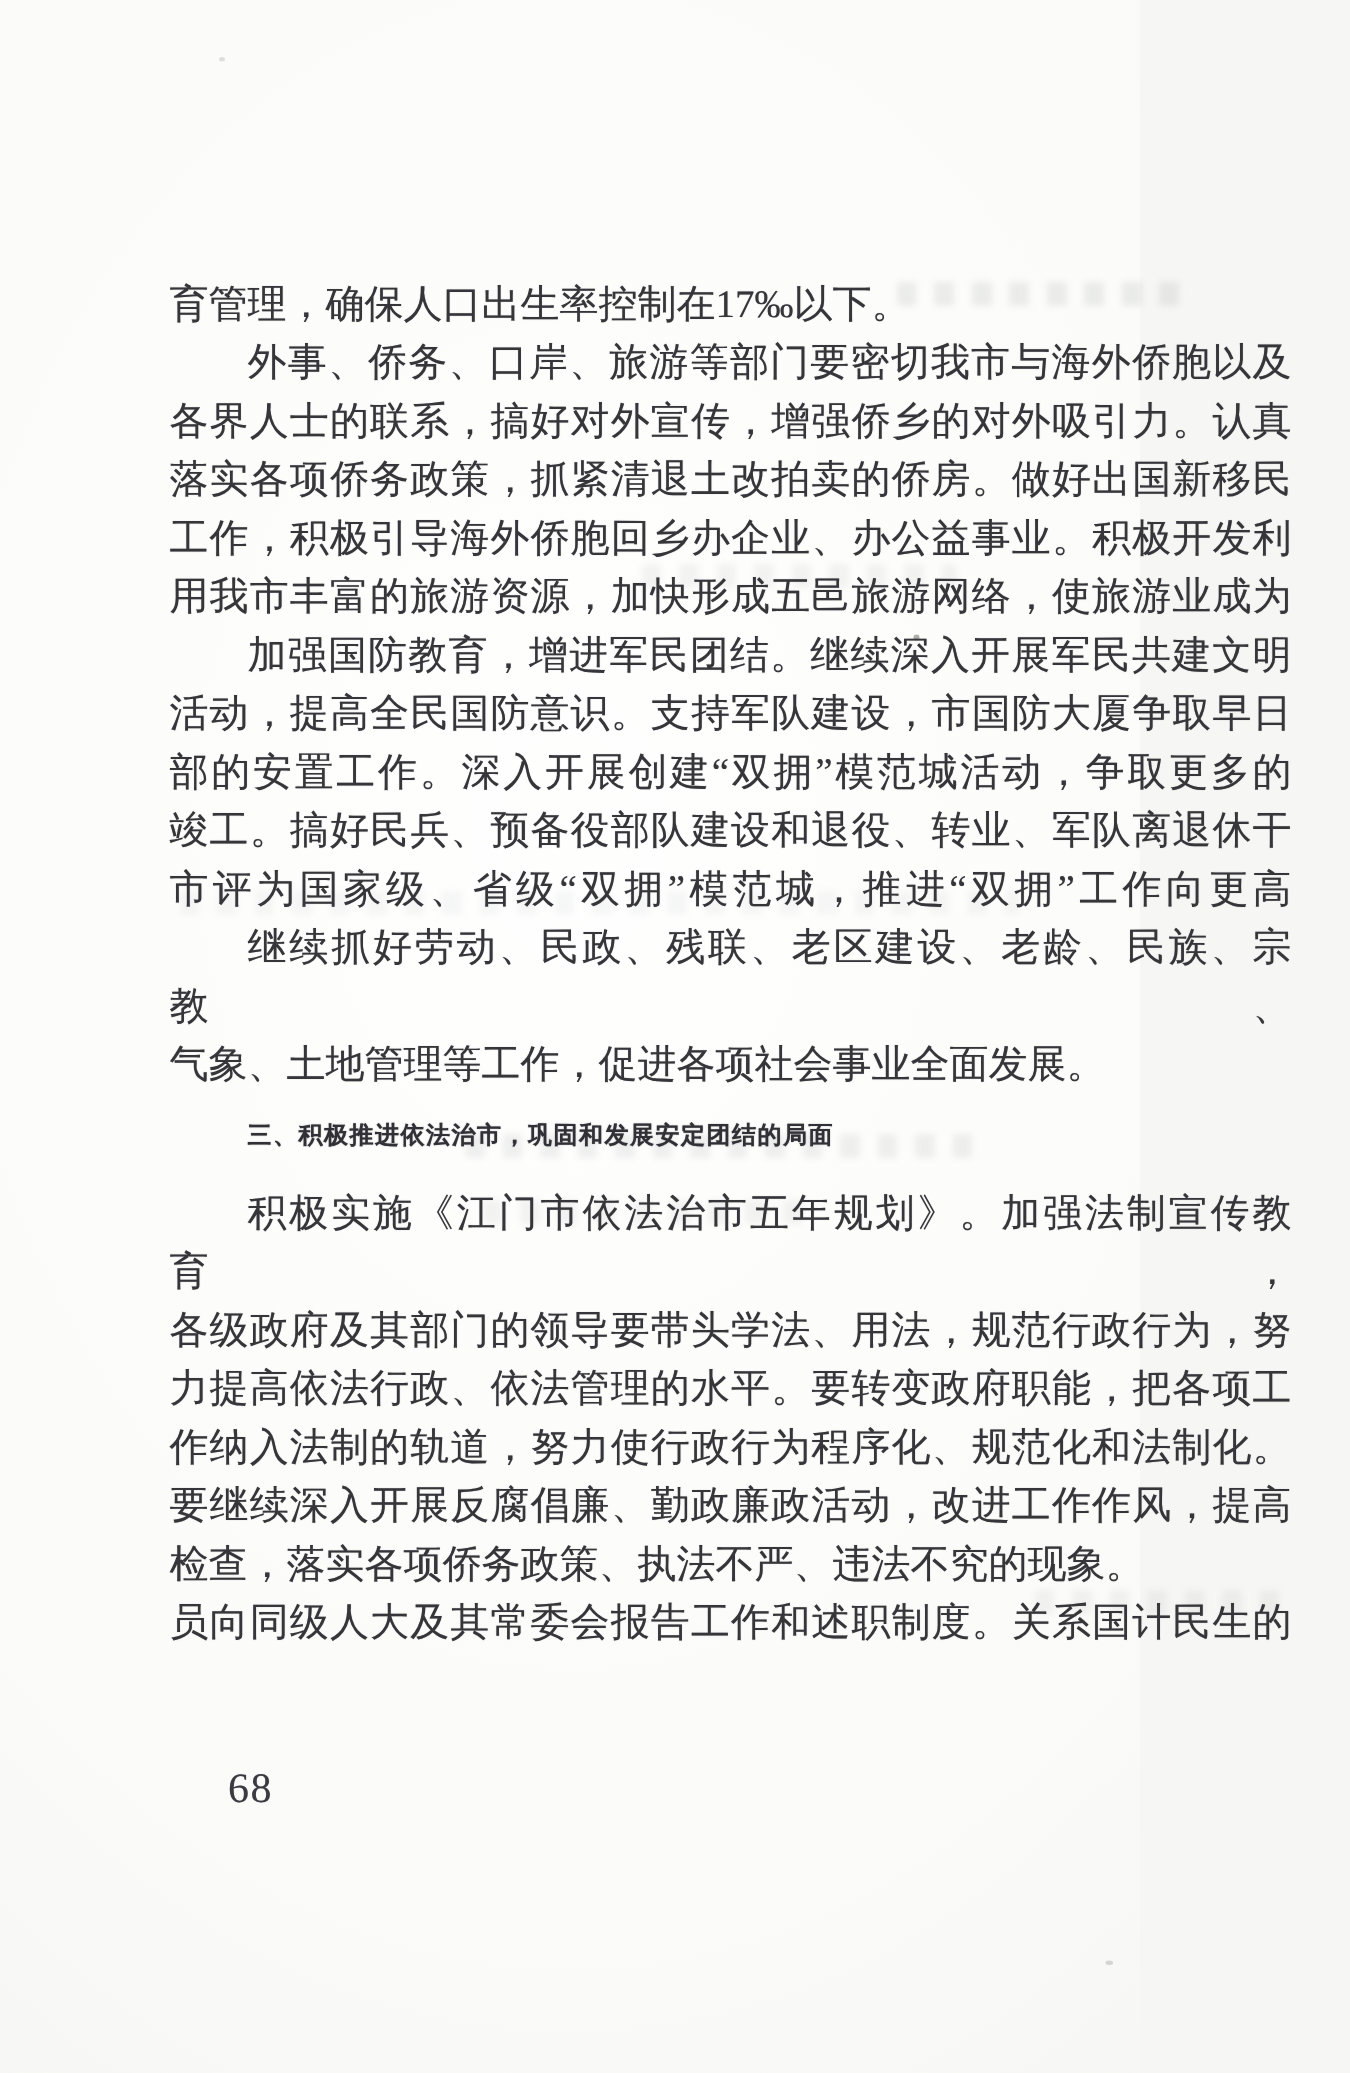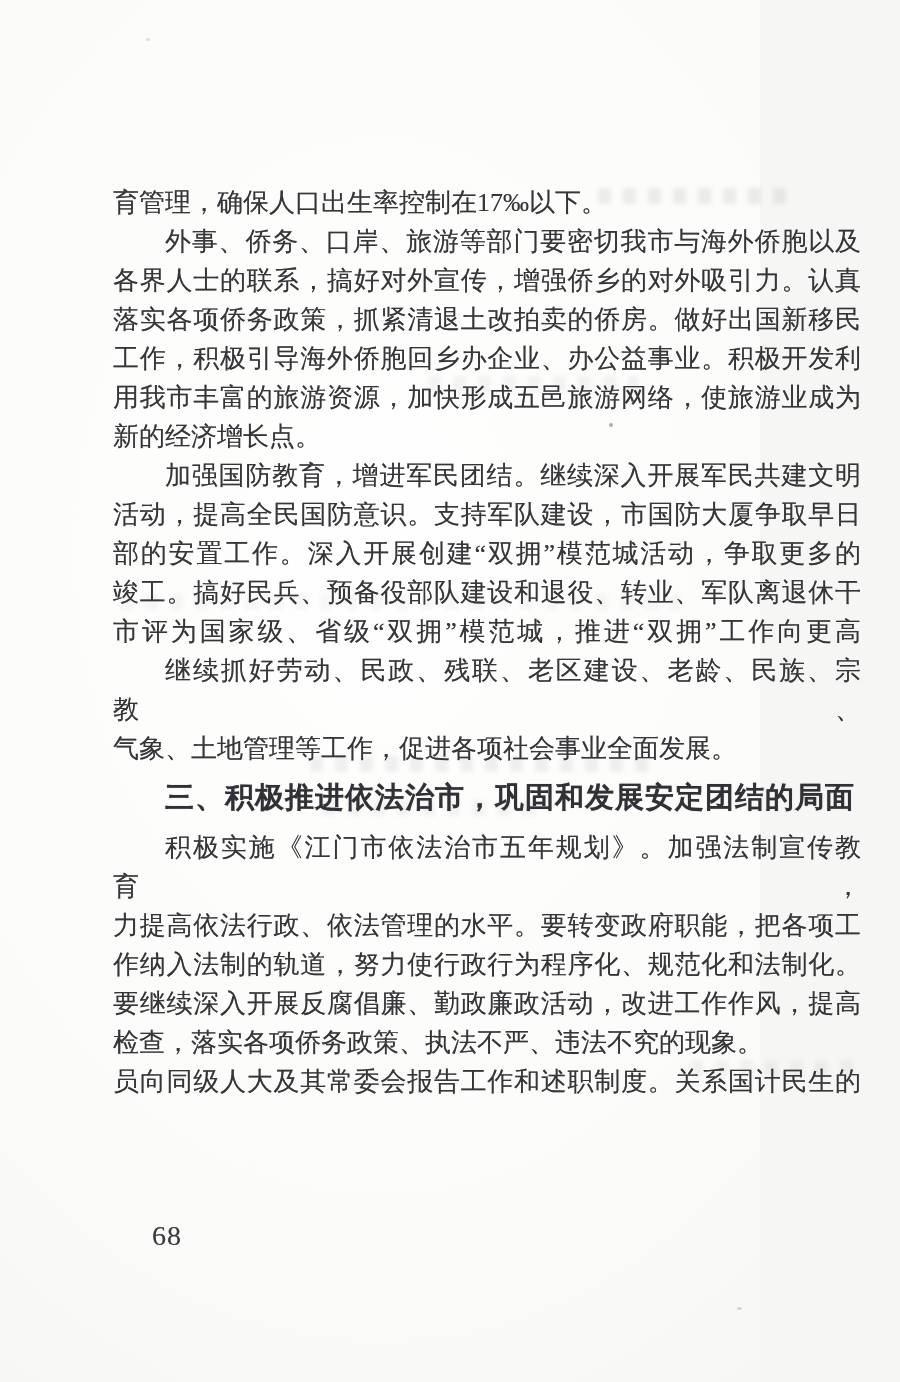--- a/index.html
+++ b/index.html
@@ -19,26 +19,26 @@
     position:absolute;left:113px;top:183px;width:748px;
     font-size:26px;line-height:39px;
     text-shadow:0 0 .6px rgba(40,40,45,.45);
   }
   .ln{margin:0;white-space:nowrap;}
   .jf{white-space:normal;text-align:justify;text-align-last:justify;}
   .ind{text-indent:52px;}
   .heading{
     margin:8px 0 10px 0;
     font-family:Liberation Sans, sans-serif;
-    font-weight:bold;font-size:29px;line-height:42px;
+    font-weight:bold;font-size:16px;line-height:42px;
     letter-spacing:1px;color:#303036;
     text-shadow:0 0 .8px rgba(40,40,45,.55);
   }
   .pagenum{
-    position:absolute;left:152px;top:1220px;
+    position:absolute;left:152px;top:1177px;
     font-size:28px;color:#3a3a40;letter-spacing:1px;
     text-shadow:0 0 .5px rgba(40,40,45,.4);
   }
   
   .ghost{
     position:absolute;height:16px;border-radius:3px;
     background:repeating-linear-gradient(90deg, rgba(130,140,135,.30) 0 13px, rgba(0,0,0,0) 13px 25px);
     filter:blur(2.2px);opacity:.45;pointer-events:none;
   }
   .g1{left:598px;top:188px;width:192px;}
@@ -67,32 +67,32 @@
   <div class="speck s2"></div>
   <div class="speck s3"></div>
 
   <main class="text-block">
     <p class="ln">育管理，确保人口出生率控制在17‰以下。</p>
     <p class="ln jf ind">外事、侨务、口岸、旅游等部门要密切我市与海外侨胞以及</p>
     <p class="ln jf">各界人士的联系，搞好对外宣传，增强侨乡的对外吸引力。认真</p>
     <p class="ln jf">落实各项侨务政策，抓紧清退土改拍卖的侨房。做好出国新移民</p>
     <p class="ln jf">工作，积极引导海外侨胞回乡办企业、办公益事业。积极开发利</p>
     <p class="ln jf">用我市丰富的旅游资源，加快形成五邑旅游网络，使旅游业成为</p>
-    <p class="ln">新的经济增长点。</p>
     <p class="ln jf ind">加强国防教育，增进军民团结。继续深入开展军民共建文明</p>
     <p class="ln jf">活动，提高全民国防意识。支持军队建设，市国防大厦争取早日</p>
     <p class="ln jf">部的安置工作。深入开展创建“双拥”模范城活动，争取更多的</p>
     <p class="ln jf">竣工。搞好民兵、预备役部队建设和退役、转业、军队离退休干</p>
     <p class="ln jf">市评为国家级、省级“双拥”模范城，推进“双拥”工作向更高</p>
     <p class="ln jf ind">继续抓好劳动、民政、残联、老区建设、老龄、民族、宗教、</p>
     <p class="ln">气象、土地管理等工作，促进各项社会事业全面发展。</p>
 
     <h2 class="ln heading ind">三、积极推进依法治市，巩固和发展安定团结的局面</h2>
 
     <p class="ln jf ind">积极实施《江门市依法治市五年规划》。加强法制宣传教育，</p>
+    <p class="ln jf">各级政府及其部门的领导要带头学法、用法，规范行政行为，努</p>
     <p class="ln jf">力提高依法行政、依法管理的水平。要转变政府职能，把各项工</p>
     <p class="ln jf">作纳入法制的轨道，努力使行政行为程序化、规范化和法制化。</p>
     <p class="ln jf">要继续深入开展反腐倡廉、勤政廉政活动，改进工作作风，提高</p>
     <p class="ln">检查，落实各项侨务政策、执法不严、违法不究的现象。</p>
     <p class="ln jf">员向同级人大及其常委会报告工作和述职制度。关系国计民生的</p>
   </main>
 
   <div class="pagenum">68</div>
 </div>
 

